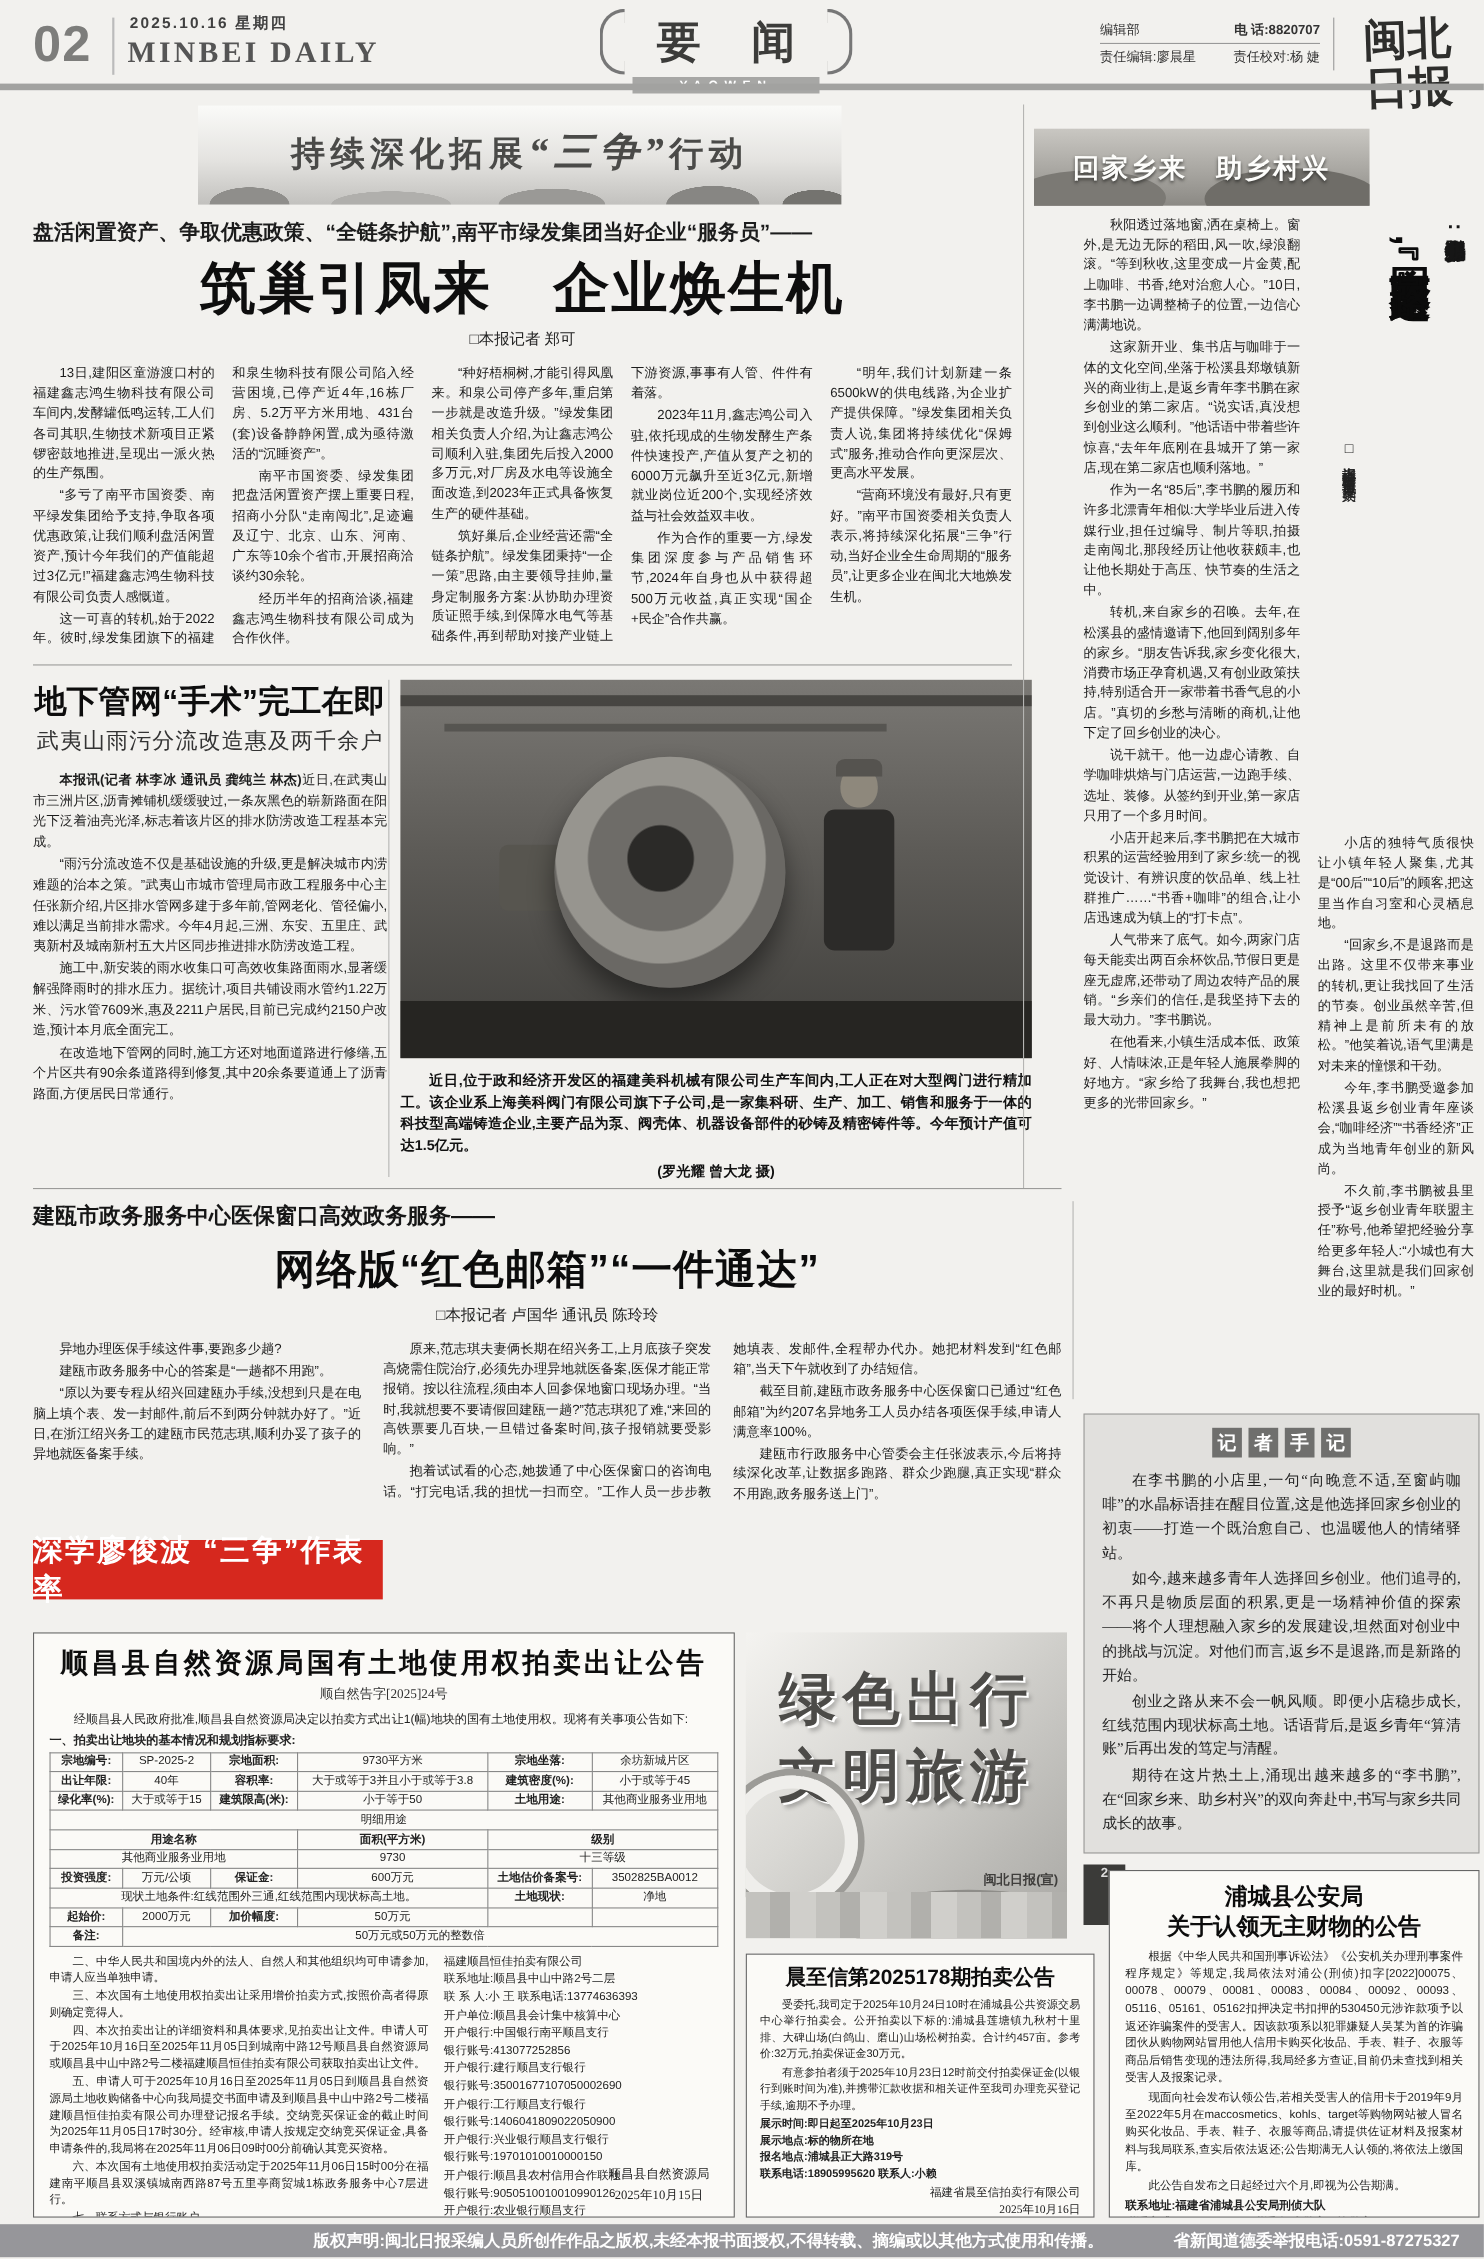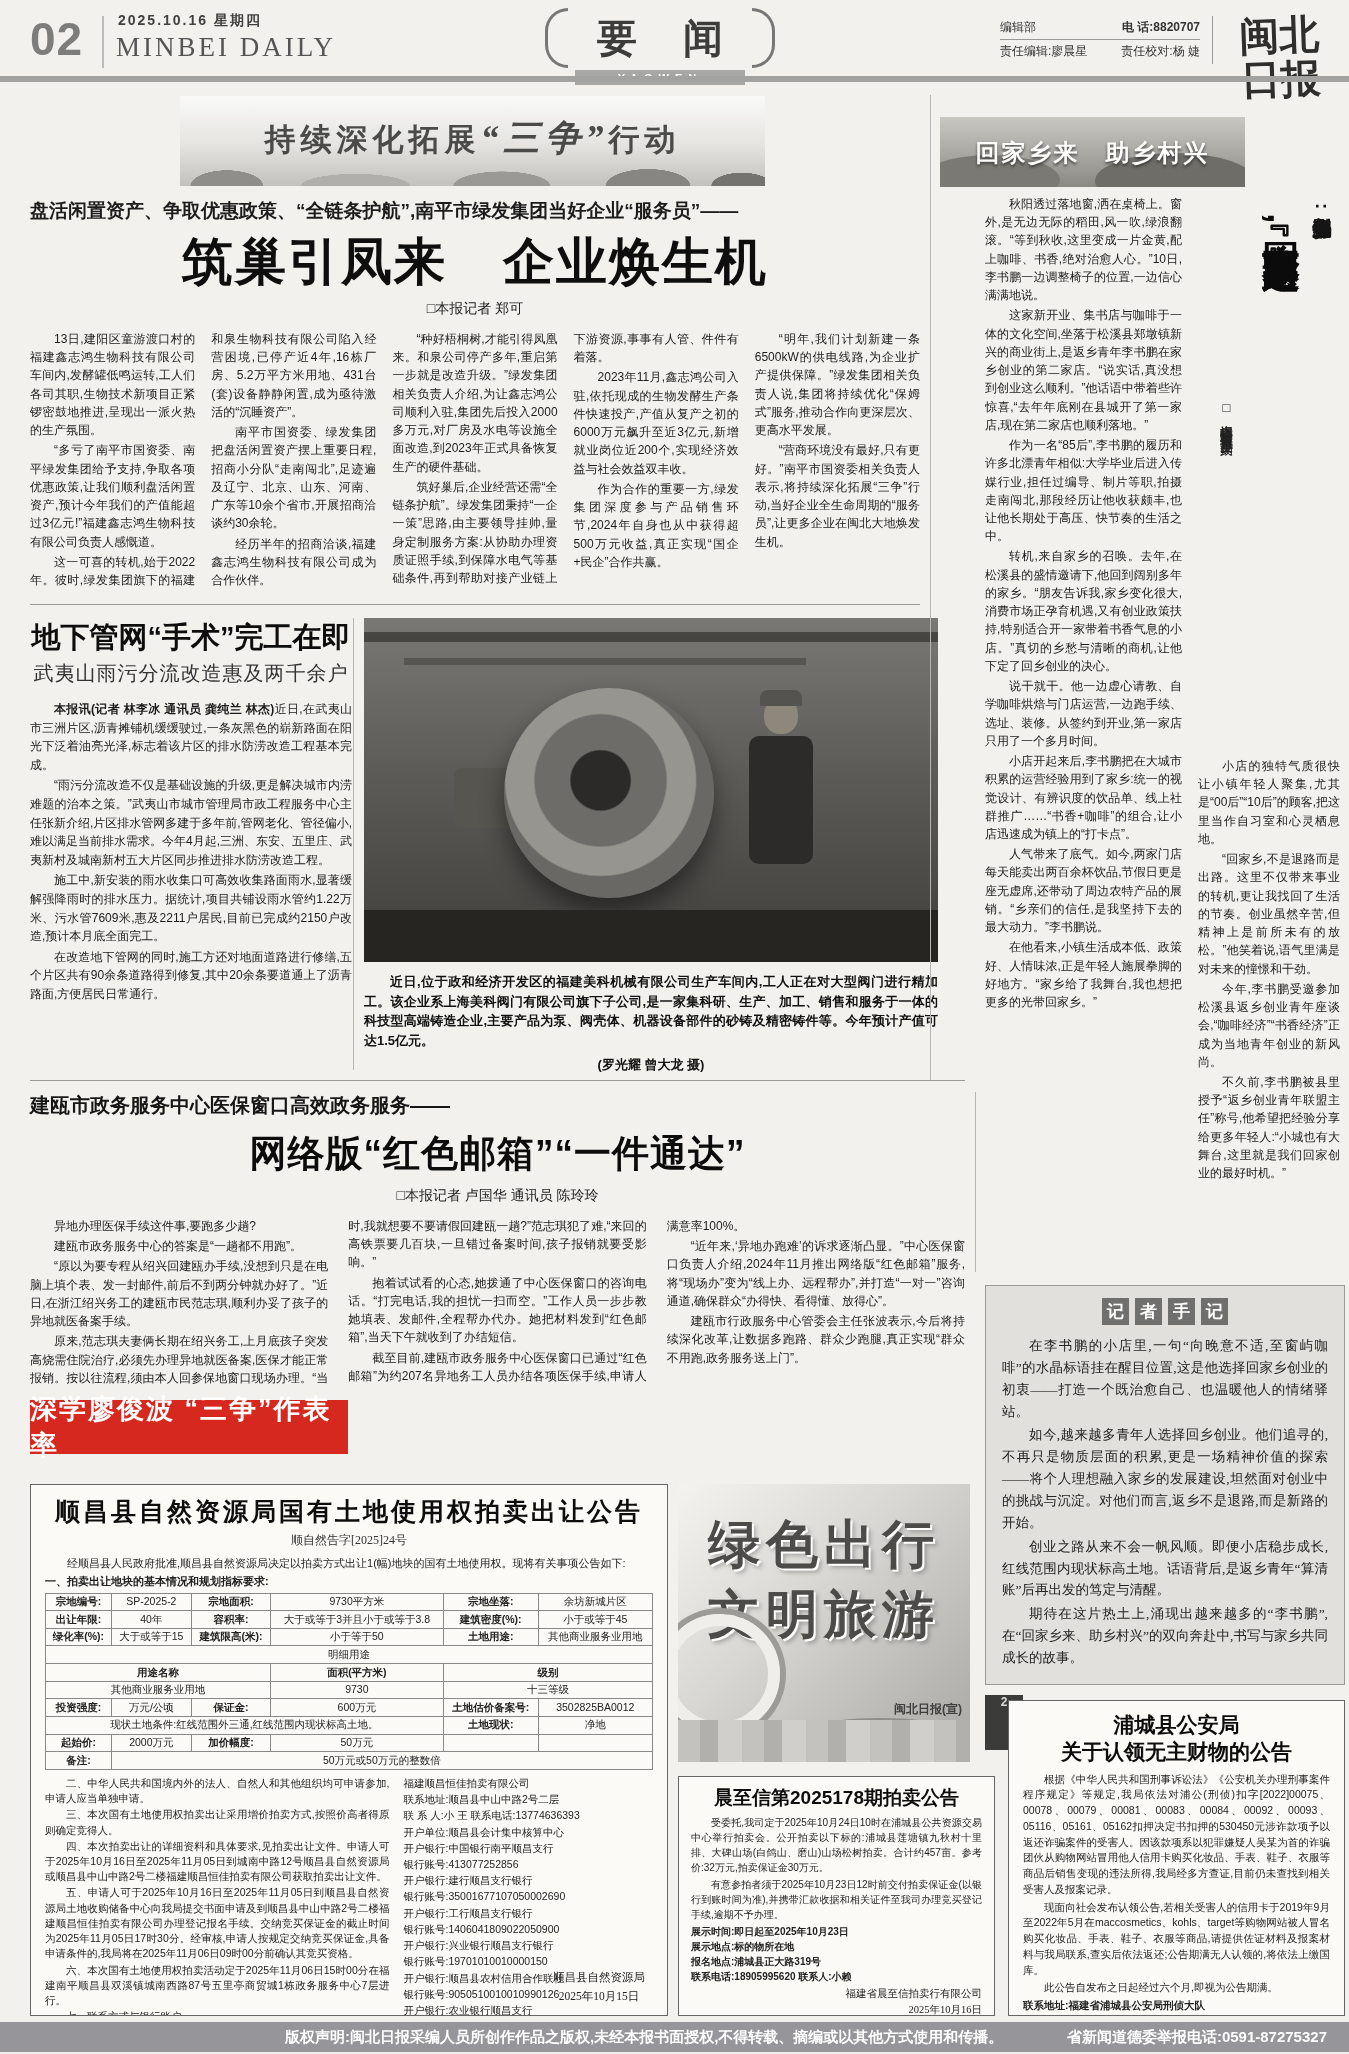--- a/index.html
+++ b/index.html
@@ -6,21 +6,21 @@
   body{width:1349px;height:2054px;position:relative;background:#f2f1ee;color:#222;
        font-family:"Liberation Sans",sans-serif;-webkit-font-smoothing:antialiased;}
   .abs{position:absolute;}
   .jz{text-align:justify;}
   p{margin:0 0 2px;}
   .body-p{text-indent:2em;line-height:1.52;margin:0 0 2px;}
   
   .pagenum{left:30px;top:12px;font-size:46px;font-weight:900;color:#7d7d7b;letter-spacing:1px;}
   .hdr-rule{left:102px;top:16px;height:52px;border-left:2px solid #bbb;}
   .hdr-date{left:118px;top:12px;font-size:14px;font-weight:700;color:#404040;letter-spacing:2px;}
-  .hdr-paper{left:116px;top:32px;font-size:27px;font-weight:400;color:#555;
+  .hdr-paper{left:116px;top:32px;font-size:27px;font-weight:700;color:#555;
              font-family:"Liberation Serif",serif;letter-spacing:3px;}
   .section-wrap{left:530px;top:8px;width:260px;text-align:center;}
   .section-row{display:flex;align-items:center;justify-content:center;gap:11px;}
   .brk{width:20px;height:54px;border:3px solid #777;}
   .brk.l{border-right:none;border-radius:24px 0 0 24px;}
   .brk.r{border-left:none;border-radius:0 24px 24px 0;}
   .section-cn{font-size:40px;font-weight:900;color:#3c3c3a;font-family:"Liberation Serif",serif;letter-spacing:18px;text-indent:18px;}
   .section-py{margin:2px auto 0;width:170px;background:#a7a7a5;color:#fff;font-size:11px;
               font-weight:700;letter-spacing:6px;padding:2px 0 1px;}
   .hdr-staff{left:1000px;top:16px;width:200px;font-size:12px;color:#333;}
@@ -236,21 +236,20 @@
   <div class="jo-kicker">建瓯市政务服务中心医保窗口高效政务服务——</div>
   <div class="jo-headline">网络版“红色邮箱”“一件通达”</div>
   <div class="jo-byline">□本报记者 卢国华 通讯员 陈玲玲</div>
   <div class="jo-body jz">
       <p class="body-p">异地办理医保手续这件事,要跑多少趟?</p>
       <p class="body-p">建瓯市政务服务中心的答案是“一趟都不用跑”。</p>
       <p class="body-p">“原以为要专程从绍兴回建瓯办手续,没想到只是在电脑上填个表、发一封邮件,前后不到两分钟就办好了。”近日,在浙江绍兴务工的建瓯市民范志琪,顺利办妥了孩子的异地就医备案手续。</p>
       <p class="body-p">原来,范志琪夫妻俩长期在绍兴务工,上月底孩子突发高烧需住院治疗,必须先办理异地就医备案,医保才能正常报销。按以往流程,须由本人回参保地窗口现场办理。“当时,我就想要不要请假回建瓯一趟?”范志琪犯了难,“来回的高铁票要几百块,一旦错过备案时间,孩子报销就要受影响。”</p>
       <p class="body-p">抱着试试看的心态,她拨通了中心医保窗口的咨询电话。“打完电话,我的担忧一扫而空。”工作人员一步步教她填表、发邮件,全程帮办代办。她把材料发到“红色邮箱”,当天下午就收到了办结短信。</p>
       <p class="body-p">截至目前,建瓯市政务服务中心医保窗口已通过“红色邮箱”为约207名异地务工人员办结各项医保手续,申请人满意率100%。</p>
-      <p class="body-p">“近年来,‘异地办跑难’的诉求逐渐凸显。”中心医保窗口负责人介绍,2024年11月推出网络版“红色邮箱”服务,将“现场办”变为“线上办、远程帮办”,并打造“一对一”咨询通道,确保群众“办得快、看得懂、放得心”。</p>
       <p class="body-p">建瓯市行政服务中心管委会主任张波表示,今后将持续深化改革,让数据多跑路、群众少跑腿,真正实现“群众不用跑,政务服务送上门”。</p>
     </div>
   <div class="redband">深学廖俊波 “三争”作表率</div>
 </div>
 
 <div class="abs vrule" style="left:930px;top:95px;height:985px;"></div>
 <div class="abs vrule" style="left:975px;top:1092px;height:180px;"></div>
 
 <div class="abs rt">
   <div class="hx-banner">

